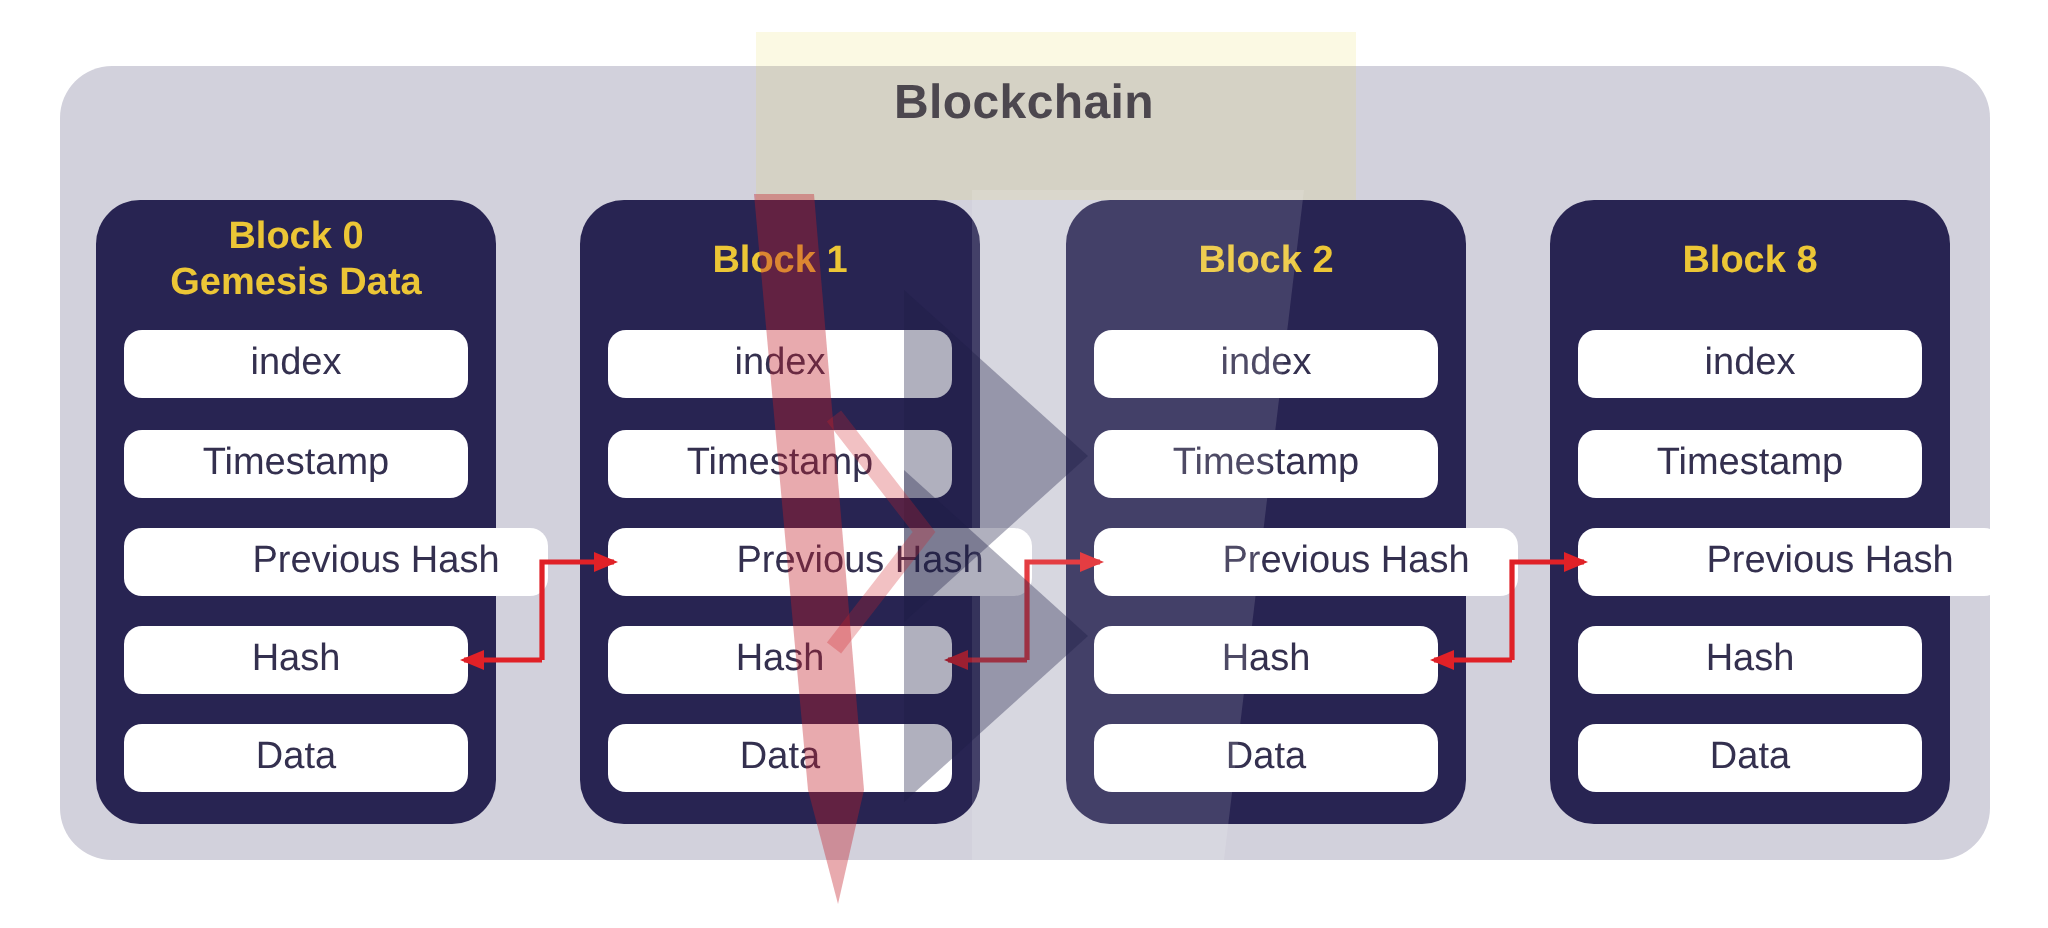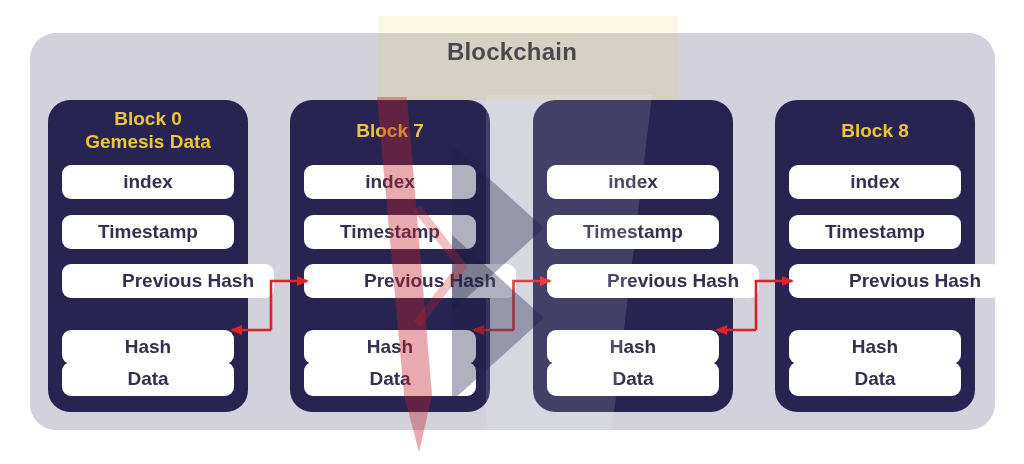--- a/index.html
+++ b/index.html
@@ -57,26 +57,25 @@
     position: absolute;
     left: 14px;
     width: 172px; height: 34px;
     background: #ffffff;
     border-radius: 9px;
     display: flex;
     align-items: center;
     justify-content: center;
     font-size: 19px;
     color: #34304f;
-    font-weight: bold;
   }
   .field.r0 { top: 65px; }
   .field.r1 { top: 115px; }
   .field.r2 { top: 164px; padding-left: 40px; }
-  .field.r3 { top: 213px; margin-top: 17px; }
+  .field.r3 { top: 213px; }
   .field.r4 { top: 262px; }
   svg.overlay {
     position: absolute;
     left: 0; top: 0;
     width: 1024px; height: 464px;
     pointer-events: none;
   }
   .arrows { z-index: 5; }
   .watermark { z-index: 9; }
 </style>
@@ -96,30 +95,33 @@
     </div>
     <div class="field r0">index</div>
     <div class="field r1">Timestamp</div>
     <div class="field r2">Previous Hash</div>
     <div class="field r3">Hash</div>
     <div class="field r4">Data</div>
   </div>
 
   <div class="block b1">
     <div class="block-header">
-      <span>Block 7</span>
+      <span>Block 1</span>
     </div>
     <div class="field r0">index</div>
     <div class="field r1">Timestamp</div>
     <div class="field r2">Previous Hash</div>
     <div class="field r3">Hash</div>
     <div class="field r4">Data</div>
   </div>
 
   <div class="block b2">
+    <div class="block-header">
+      <span>Block 2</span>
+    </div>
     <div class="field r0">index</div>
     <div class="field r1">Timestamp</div>
     <div class="field r2">Previous Hash</div>
     <div class="field r3">Hash</div>
     <div class="field r4">Data</div>
   </div>
 
   <div class="block b3">
     <div class="block-header">
       <span>Block 8</span>

